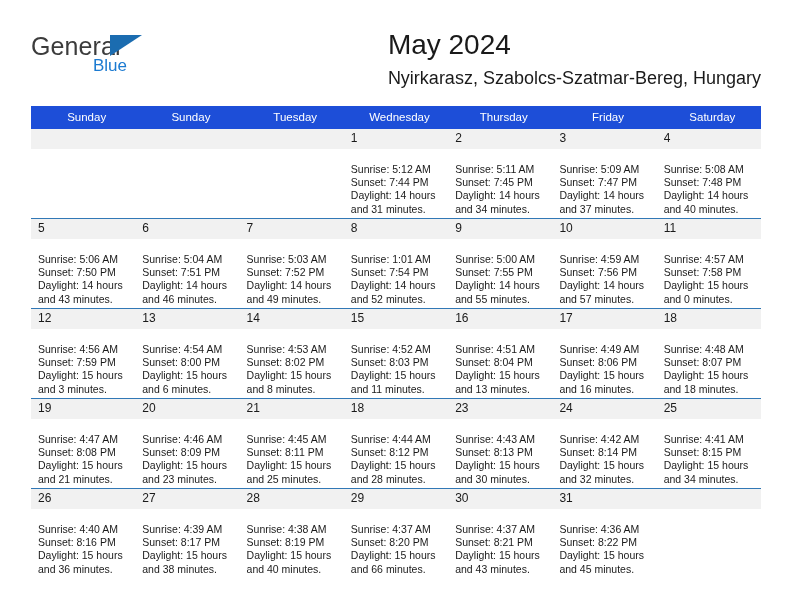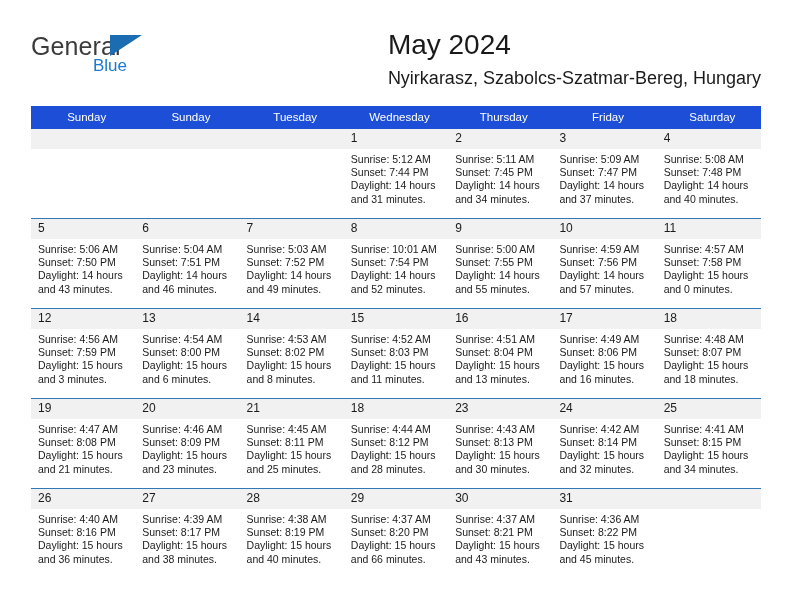--- a/index.html
+++ b/index.html
@@ -129,21 +129,21 @@
     color: #1a1a1a;
     padding: 1px 0 2px 7px;
     height: 17px;
     box-sizing: content-box;
   }
   .cell.empty .daynum {
     background: #f1f1f1;
     color: transparent;
   }
   .info {
-    padding: 4px 6px 0 7px;
+    padding: 14px 6px 0 7px;
     font-size: 10.5px;
     line-height: 13.2px;
     color: #1a1a1a;
   }
   .info div {
     white-space: nowrap;
   }
 </style>
 </head>
 <body>
@@ -267,21 +267,21 @@
                 <div>Sunset: 7:52 PM</div>
                 <div>Daylight: 14 hours</div>
                 <div>and 49 minutes.</div>
               </div>
             </div>
           </td>
           <td>
             <div class="cell">
               <div class="daynum">8</div>
               <div class="info">
-                <div>Sunrise: 10:01 AM</div>
+                <div>Sunrise: 1:01 AM</div>
                 <div>Sunset: 7:54 PM</div>
                 <div>Daylight: 14 hours</div>
                 <div>and 52 minutes.</div>
               </div>
             </div>
           </td>
           <td>
             <div class="cell">
               <div class="daynum">9</div>
               <div class="info">

